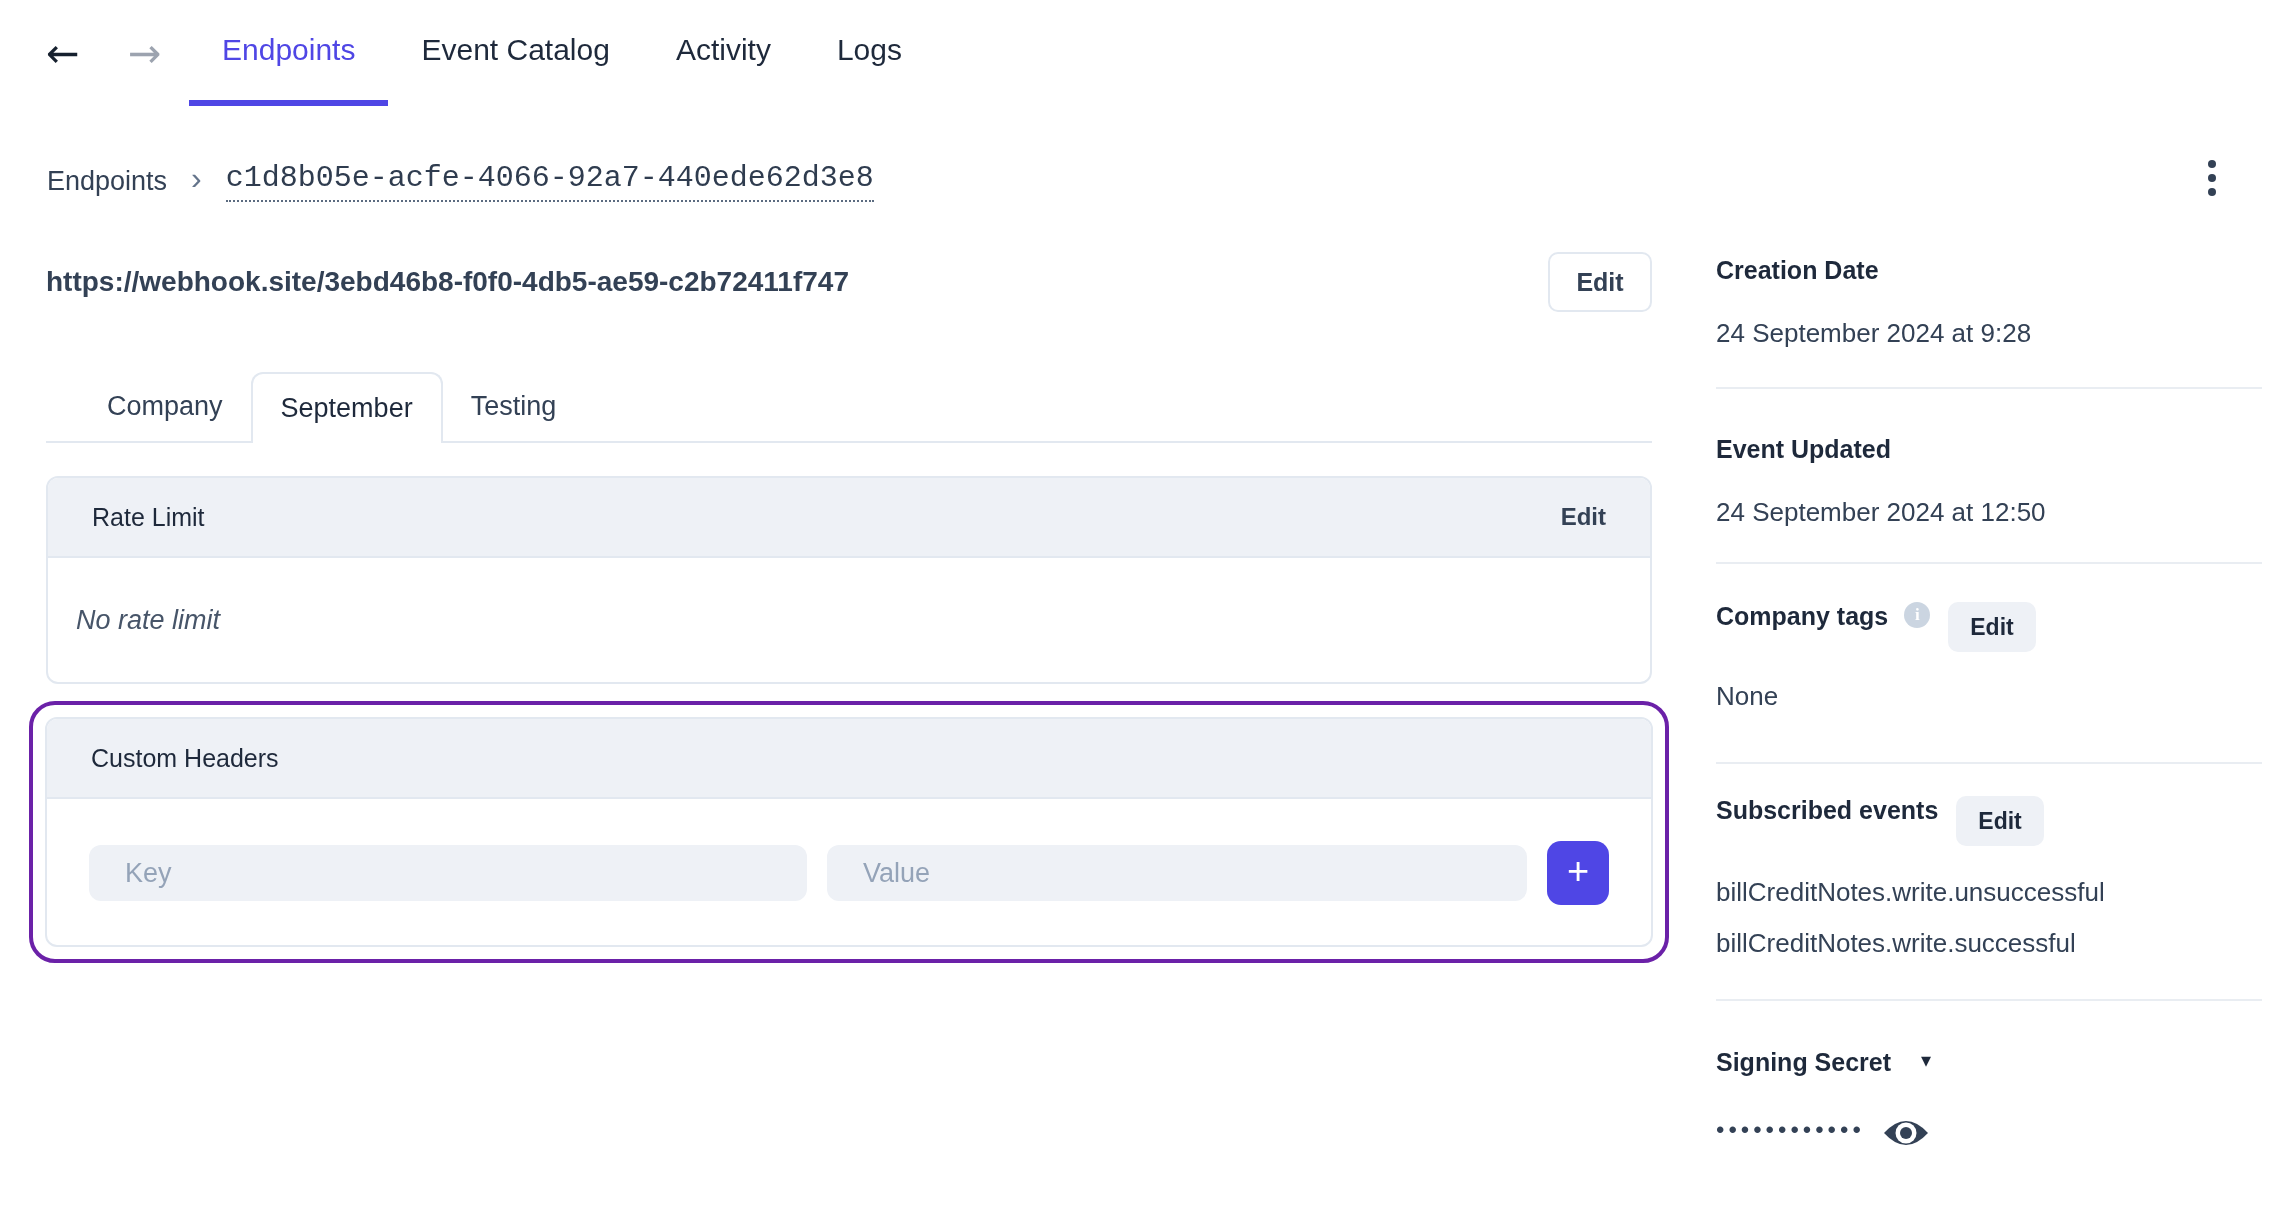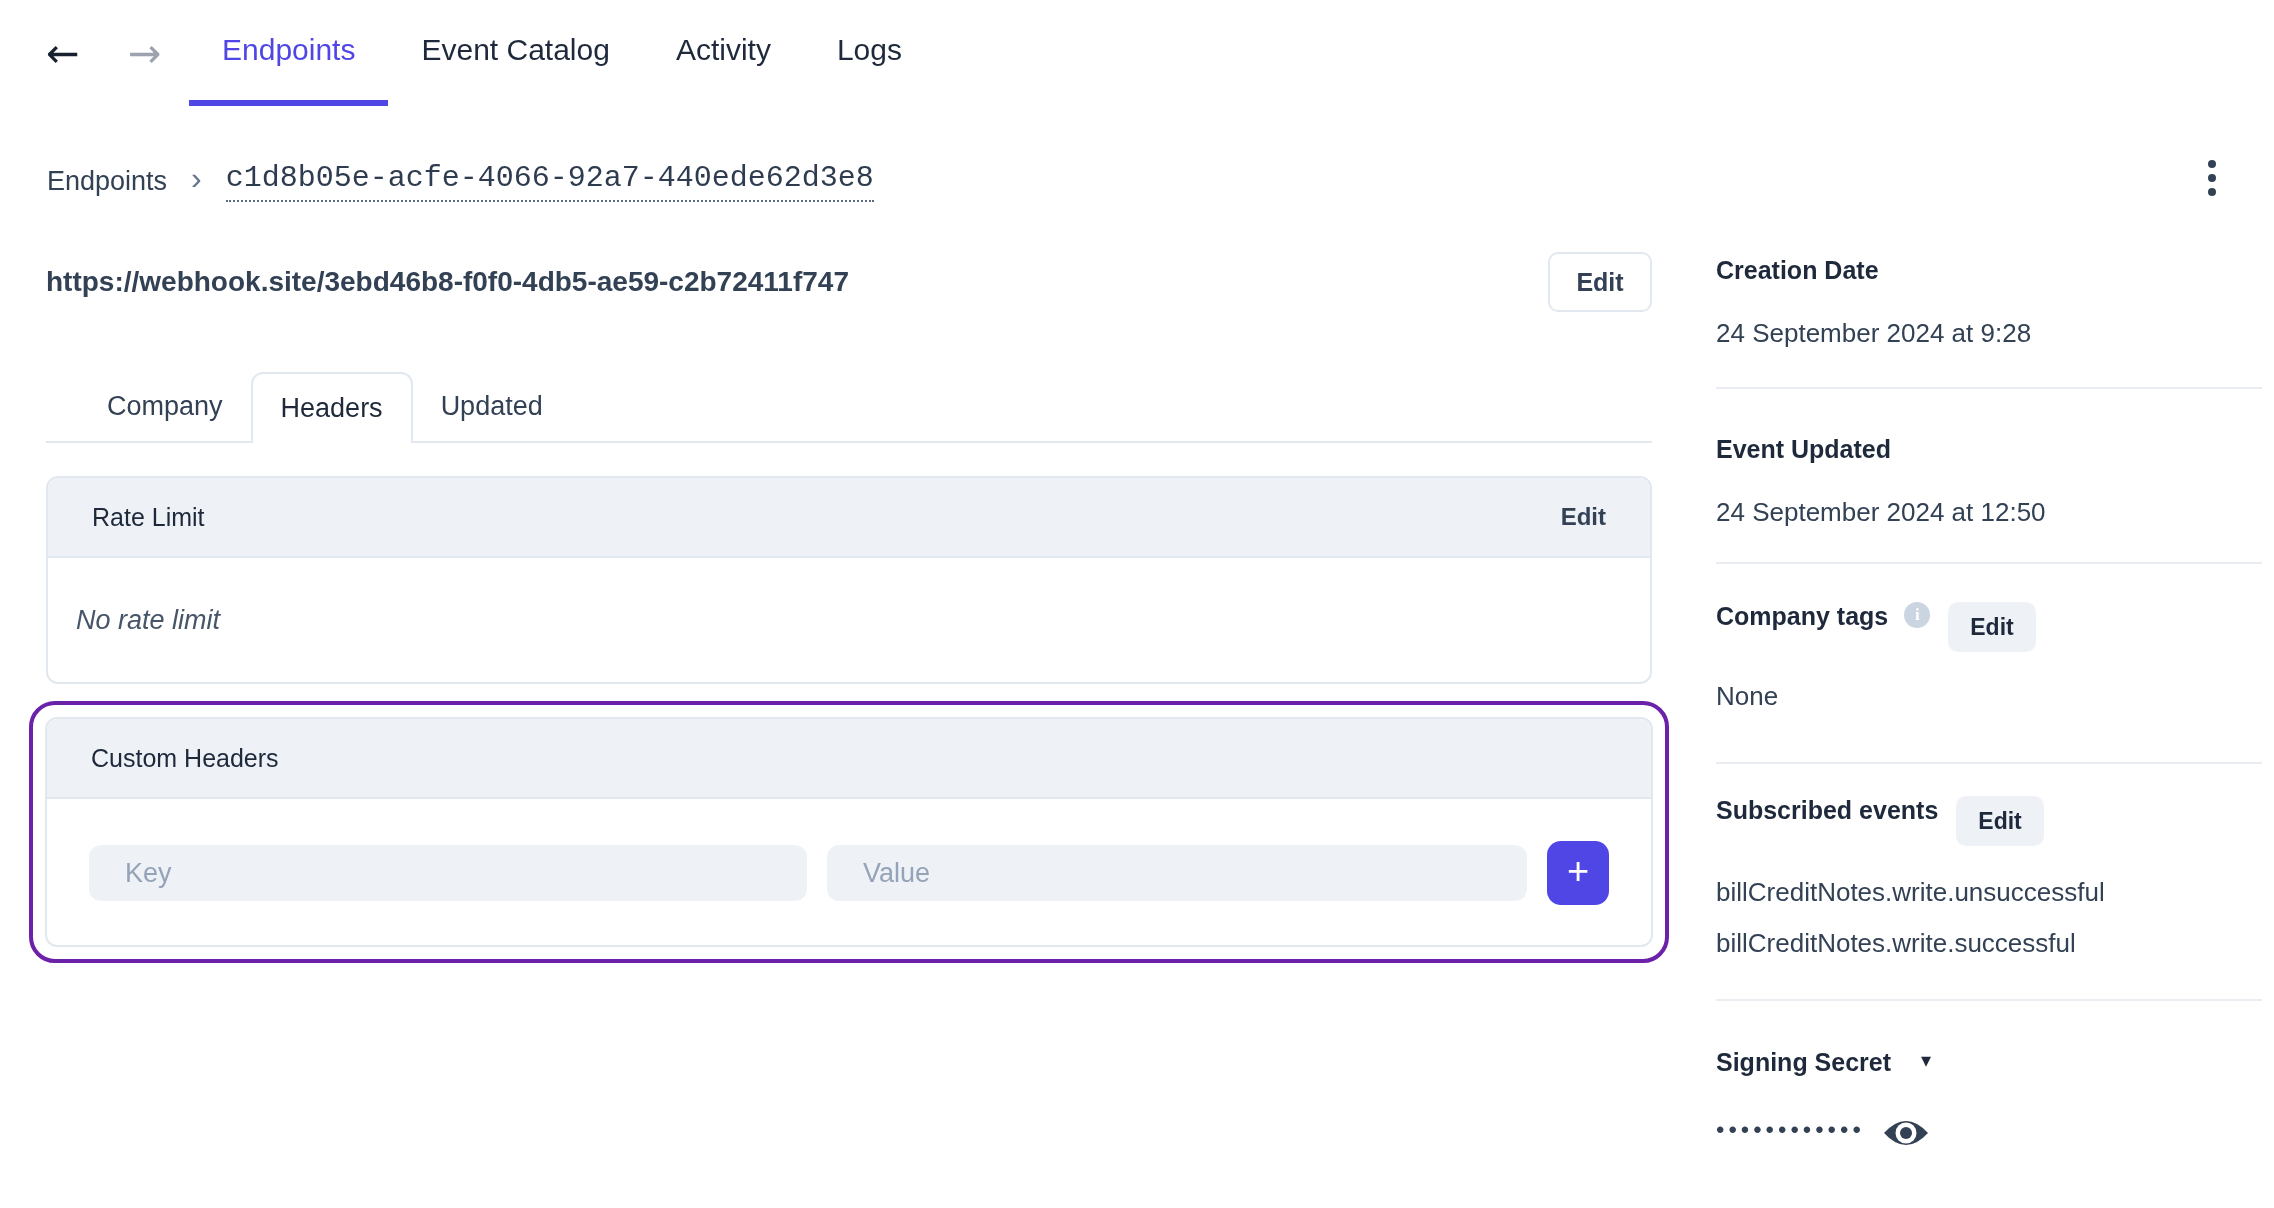--- a/index.html
+++ b/index.html
@@ -165,22 +165,22 @@
 
 <main class="main">
 
   <div class="url-row">
     <h1 class="endpoint-url">https://webhook.site/3ebd46b8-f0f0-4db5-ae59-c2b72411f747</h1>
     <button class="btn-outline">Edit</button>
   </div>
 
   <div class="tab-row">
     <button class="sub-tab">Company</button>
-    <button class="sub-tab active">Headers</button>
-    <button class="sub-tab">Updated</button>
+    <button class="sub-tab active">September</button>
+    <button class="sub-tab">Testing</button>
   </div>
 
   <section class="card">
     <div class="card-header">
       <span class="card-title">Rate Limit</span>
       <button class="card-edit">Edit</button>
     </div>
     <div class="card-body-empty">
       <span class="empty-text">No rate limit</span>
     </div>

